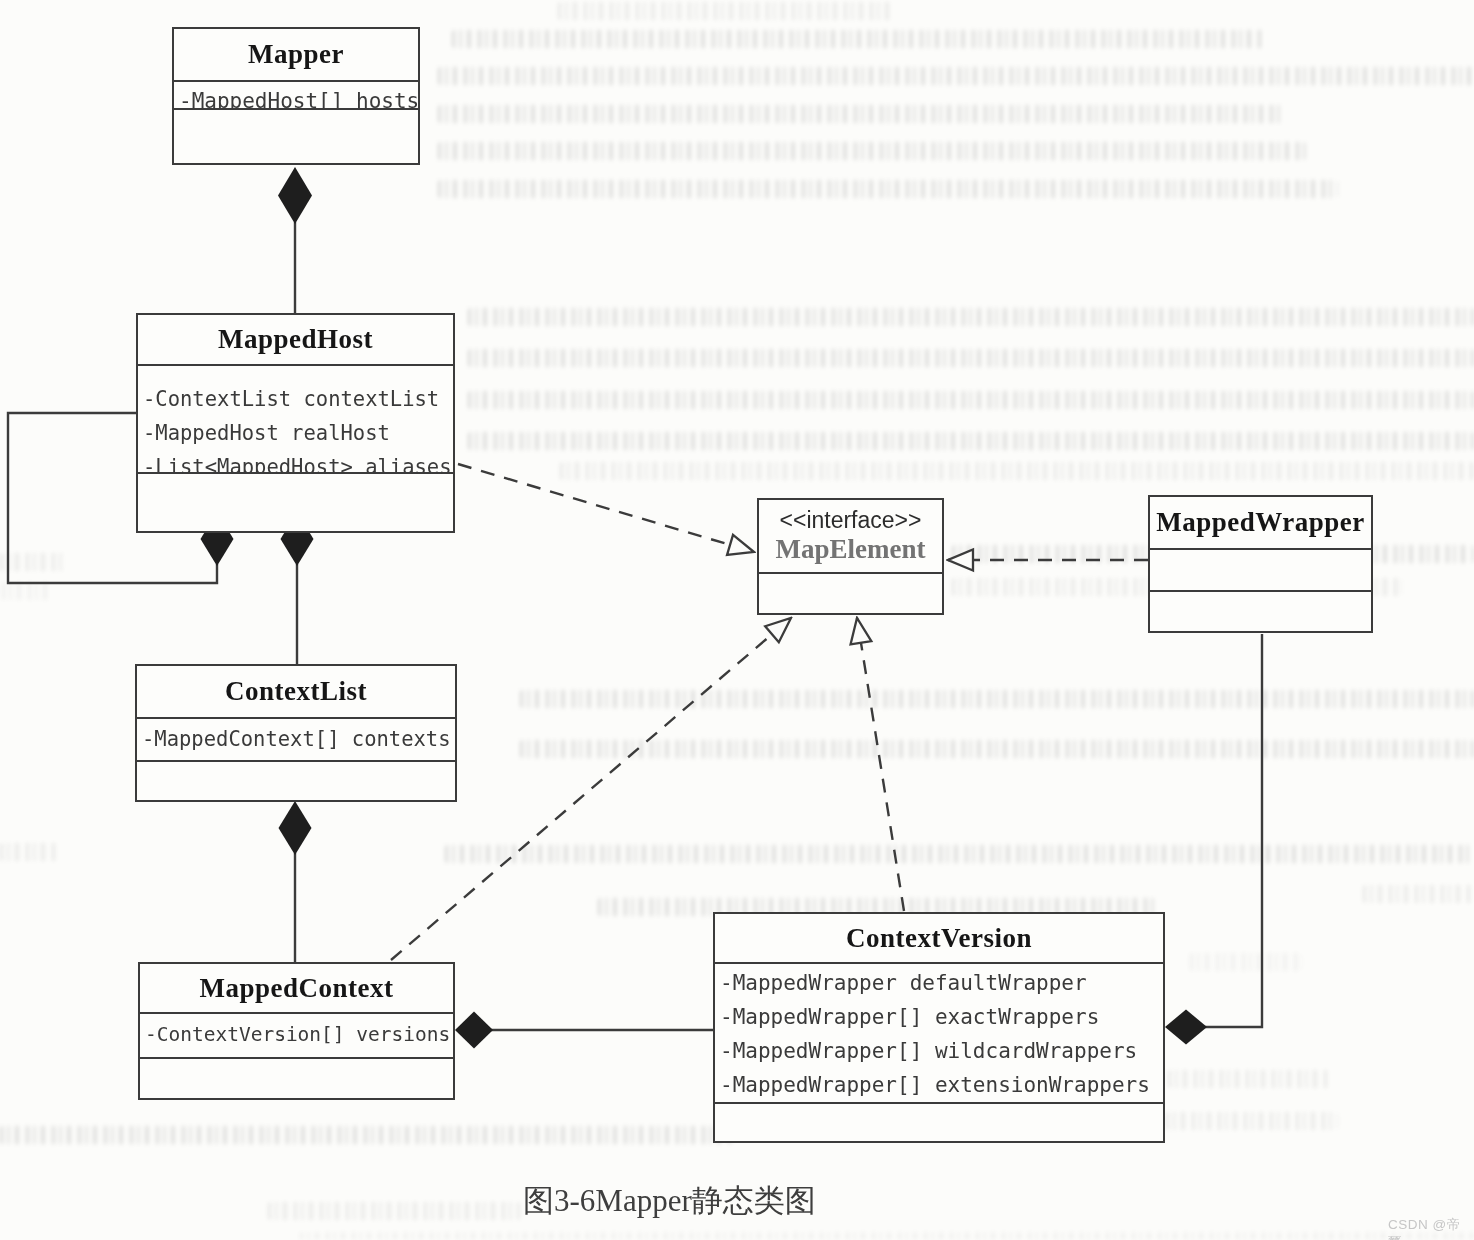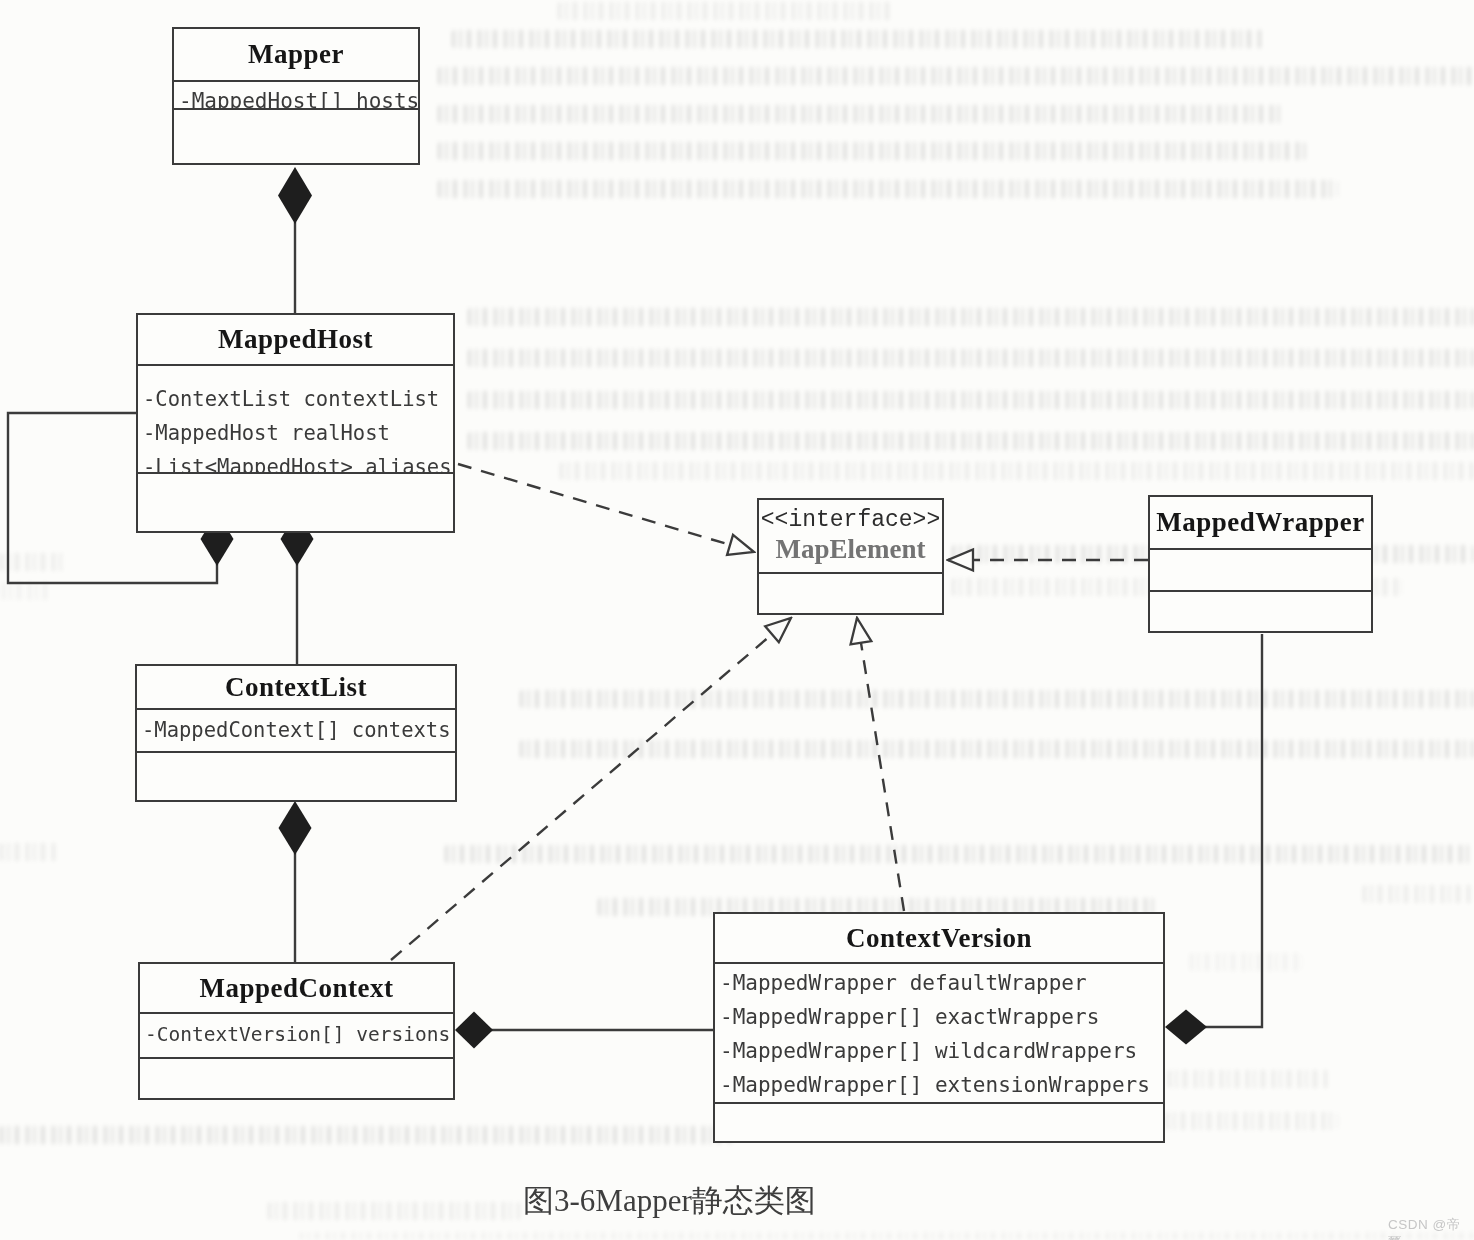--- a/index.html
+++ b/index.html
@@ -23,21 +23,21 @@
   .cmp{box-sizing:border-box;}
   .cmp + .cmp{border-top:2.4px solid #3b3b3b;}
   .cmp.title{display:flex;align-items:center;justify-content:center;
     font-family:"Liberation Serif",serif;font-weight:700;font-size:27px;color:#161616;
     letter-spacing:.5px;}
   .cmp.attrs{padding-left:5px;overflow:hidden;}
   .attr{font-family:"DejaVu Sans Mono","Liberation Mono",monospace;color:#3a3a3a;
     white-space:nowrap;}
   .cmp.empty{flex:1;}
   .cmp.stereo-wrap{display:flex;flex-direction:column;align-items:center;justify-content:center;}
-  .stereotype{font-family:Liberation Mono, monospace;font-size:23px;color:#2c2c2c;line-height:1.15;}
+  .stereotype{font-family:Liberation Sans, sans-serif;font-size:23px;color:#2c2c2c;line-height:1.15;}
   .iname{font-family:"Liberation Serif",serif;font-weight:700;font-size:27px;color:#737373;line-height:1.15;}
 
   .caption{position:absolute;left:523px;top:1180px;z-index:4;white-space:nowrap;
     font-family:"Liberation Serif",serif;font-size:31px;color:#3e3e3e;}
   .caption .gap{}
   .watermark{position:absolute;left:1388px;top:1216px;z-index:4;font-size:13.5px;
     color:#c6c6c6;letter-spacing:.5px;font-family:"Liberation Sans",sans-serif;}
 </style>
 </head>
 <body>
@@ -121,21 +121,21 @@
     </div>
     <div class="cmp attrs" style="height:108px;padding-top:16px">
       <div class="attr" style="line-height:34px;font-size:20.5px">-ContextList contextList</div>
       <div class="attr" style="line-height:34px;font-size:20.5px">-MappedHost realHost</div>
       <div class="attr" style="line-height:34px;font-size:20.5px">-List&lt;MappedHost&gt; aliases</div>
     </div>
     <div class="cmp empty"></div>
   </div>
 
   <div class="uml-box" style="left:135px;top:664px;width:322px;height:138px;">
-    <div class="cmp title" style="height:42px">
+    <div class="cmp title" style="height:51px">
       <span>ContextList</span>
     </div>
     <div class="cmp attrs" style="height:43px">
       <div class="attr" style="line-height:41px;font-size:20.5px">-MappedContext[] contexts</div>
     </div>
     <div class="cmp empty"></div>
   </div>
 
   <div class="uml-box" style="left:138px;top:962px;width:317px;height:138px;">
     <div class="cmp title" style="height:48px">

